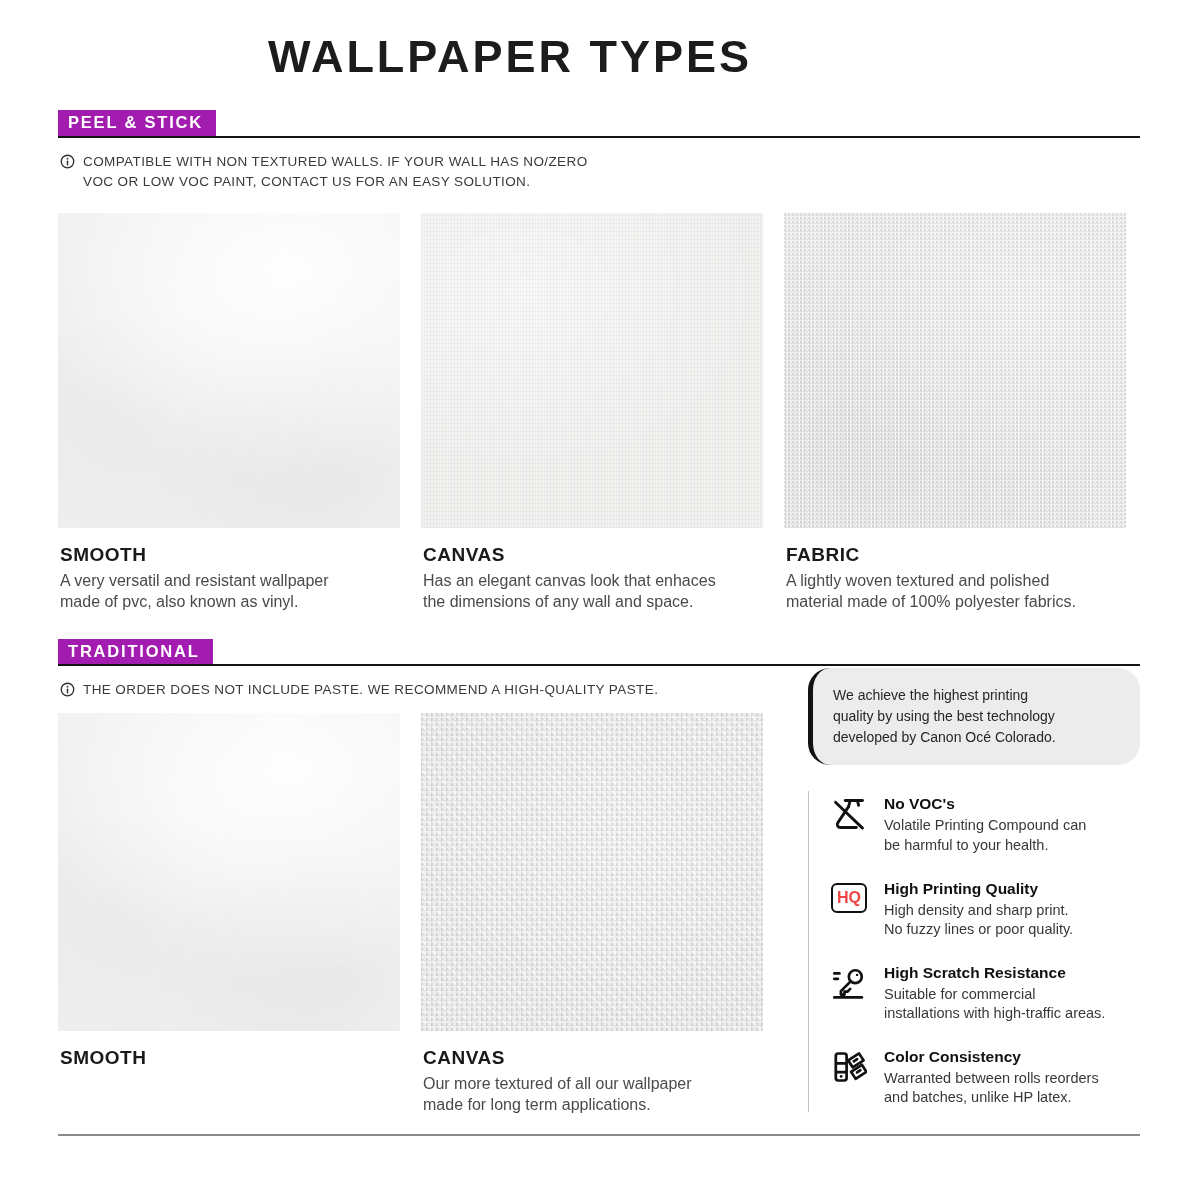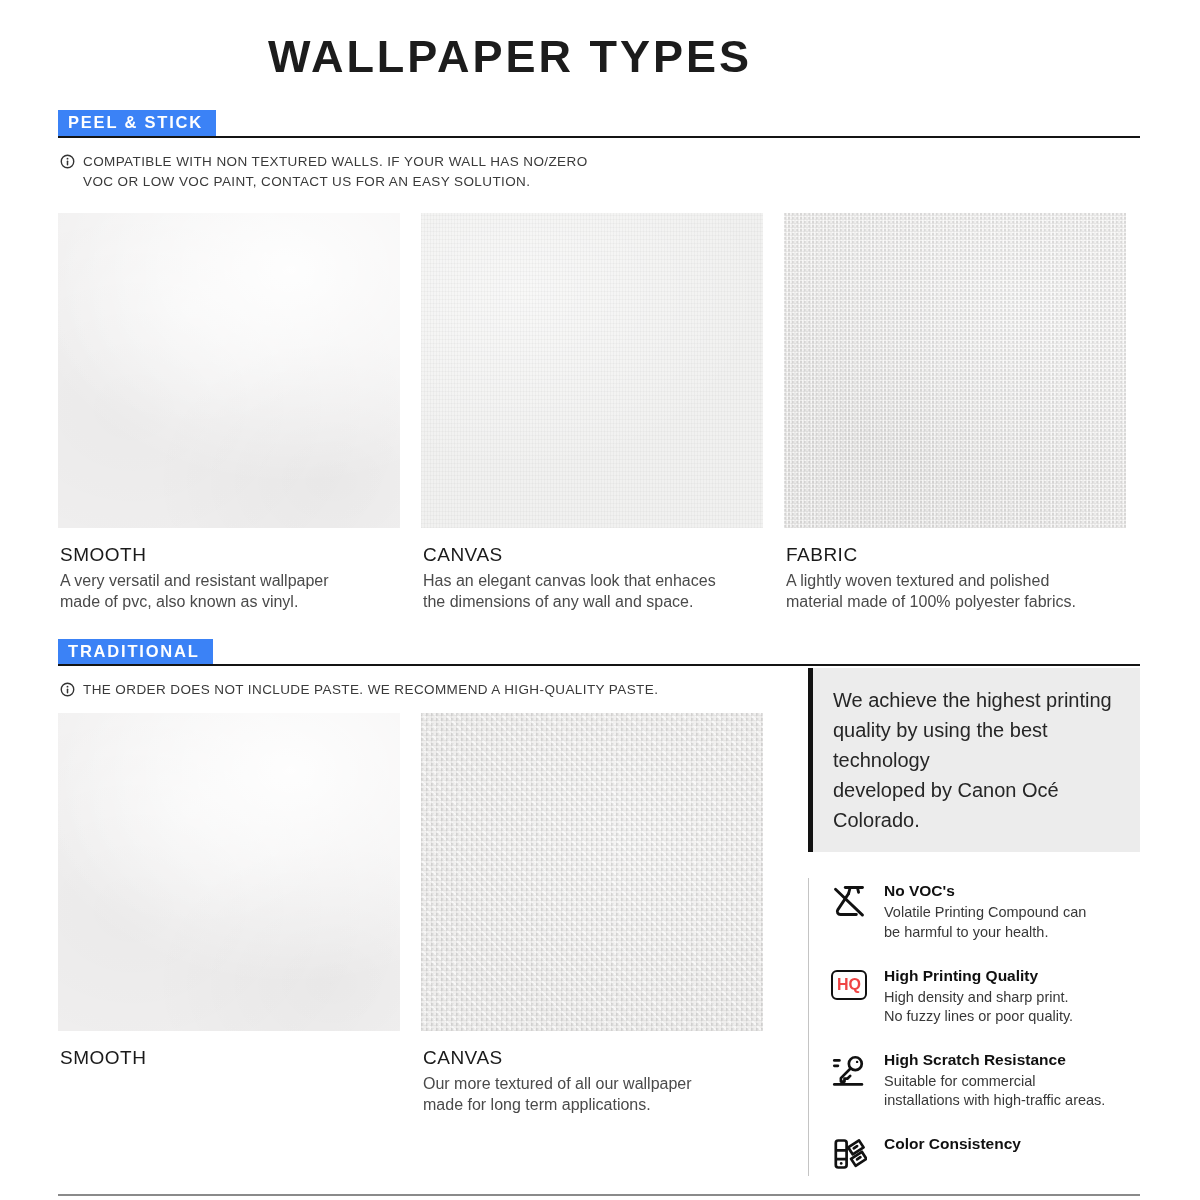--- a/index.html
+++ b/index.html
@@ -12,37 +12,37 @@
   
   h1.title{
     width:1020px;margin:0 0 31px 0;padding-top:34px;
     text-align:center;font-size:45px;line-height:1;font-weight:600;
     letter-spacing:3px;color:#1c1c1c;
   }
 
   
   .section-header{border-bottom:2px solid #141414;line-height:0;}
   .badge{
-    display:inline-block;background:#3b82f6;color:#ffffff;
+    display:inline-block;background:#a21caf;color:#ffffff;
     font-size:16.5px;font-weight:700;letter-spacing:1.8px;
     padding:4px 13px 5px 10px;line-height:1;vertical-align:bottom;
   }
 
   
   .note{display:flex;gap:8px;margin:14px 0 0 2px;}
   .note-icon{flex:none;width:15px;height:15px;margin-top:2px;}
   .note-text{font-size:13.5px;letter-spacing:.4px;color:#3a3a3a;line-height:1.55;font-weight:500;}
   .note-text span{display:block;}
 
   
   .swatch-grid{display:grid;grid-template-columns:repeat(3,342px);column-gap:21px;margin-top:20px;}
   .swatch-grid.two{grid-template-columns:repeat(2,342px);margin-top:12px;}
   .swatch{width:342px;height:315px;}
   .swatch.tall{height:318px;}
-  .swatch-name{margin:16px 0 0 2px;font-size:19px;font-weight:400;letter-spacing:.5px;color:#1a1a1a;}
+  .swatch-name{margin:16px 0 0 2px;font-size:19px;font-weight:700;letter-spacing:.5px;color:#1a1a1a;}
   .swatch-desc{margin:5px 0 0 2px;font-size:16px;color:#4a4a4a;line-height:1.3;}
   .swatch-desc span{display:block;}
 
   
   .tex-smooth{
     background-color:#f3f2f2;
     background-image:
       radial-gradient(ellipse 420px 330px at 68% 18%, rgba(255,255,255,.9), rgba(255,255,255,0) 65%),
       radial-gradient(ellipse 520px 420px at 22% 62%, rgba(0,0,0,.035), rgba(0,0,0,0) 62%),
       radial-gradient(ellipse 300px 240px at 80% 85%, rgba(0,0,0,.03), rgba(0,0,0,0) 60%),
@@ -79,21 +79,21 @@
   
   .section-traditional{margin-top:26px;}
   .trad-row{display:flex;}
   .trad-left{width:750px;flex:none;}
   .aside{width:332px;flex:none;margin-left:auto;}
 
   
   .quote{
     box-sizing:border-box;width:332px;background:#ececec;border-left:5px solid #121212;
     padding:17px 16px 17px 20px;margin-top:2px;
-    font-size:20px;line-height:1.5;color:#262626;
+    font-size:14px;line-height:1.5;color:#262626;border-radius:22px;
   }
   .quote span{display:block;}
 
   
   .features{
     margin-top:26px;border-left:1px solid #c4c4c4;
     padding:4px 0 4px 21px;display:flex;flex-direction:column;gap:24px;
   }
   .feature{display:flex;gap:16px;}
   .f-icon{flex:none;width:38px;display:flex;justify-content:center;align-items:flex-start;padding-top:1px;}
@@ -268,20 +268,24 @@
                 <rect x="3.2" y="3" width="7.2" height="18" rx="1.6"></rect>
                 <path d="M3.2 9.6 h7.2 M3.2 15.4 h7.2"></path>
                 <circle cx="6.8" cy="18.3" r="0.9" fill="#111" stroke="none"></circle>
                 <rect x="12.3" y="4.8" width="8.6" height="5.6" transform="rotate(-33 16.6 7.6)"></rect>
                 <rect x="14.2" y="12.4" width="8.6" height="5.6" transform="rotate(-33 18.5 15.2)"></rect>
                 <path d="M15.2 8.2 l2.2-1.5 M17.4 15.6 l2.2-1.5" stroke-linecap="round"></path>
               </svg>
             </span>
             <div>
               <div class="f-title">Color Consistency</div>
+              <div class="f-desc">
+                <span>Warranted between rolls reorders</span>
+                <span>and batches, unlike HP latex.</span>
+              </div>
             </div>
           </div>
 
         </div>
       </aside>
 
     </div>
   </section>
 
   <hr class="bottom-rule">

